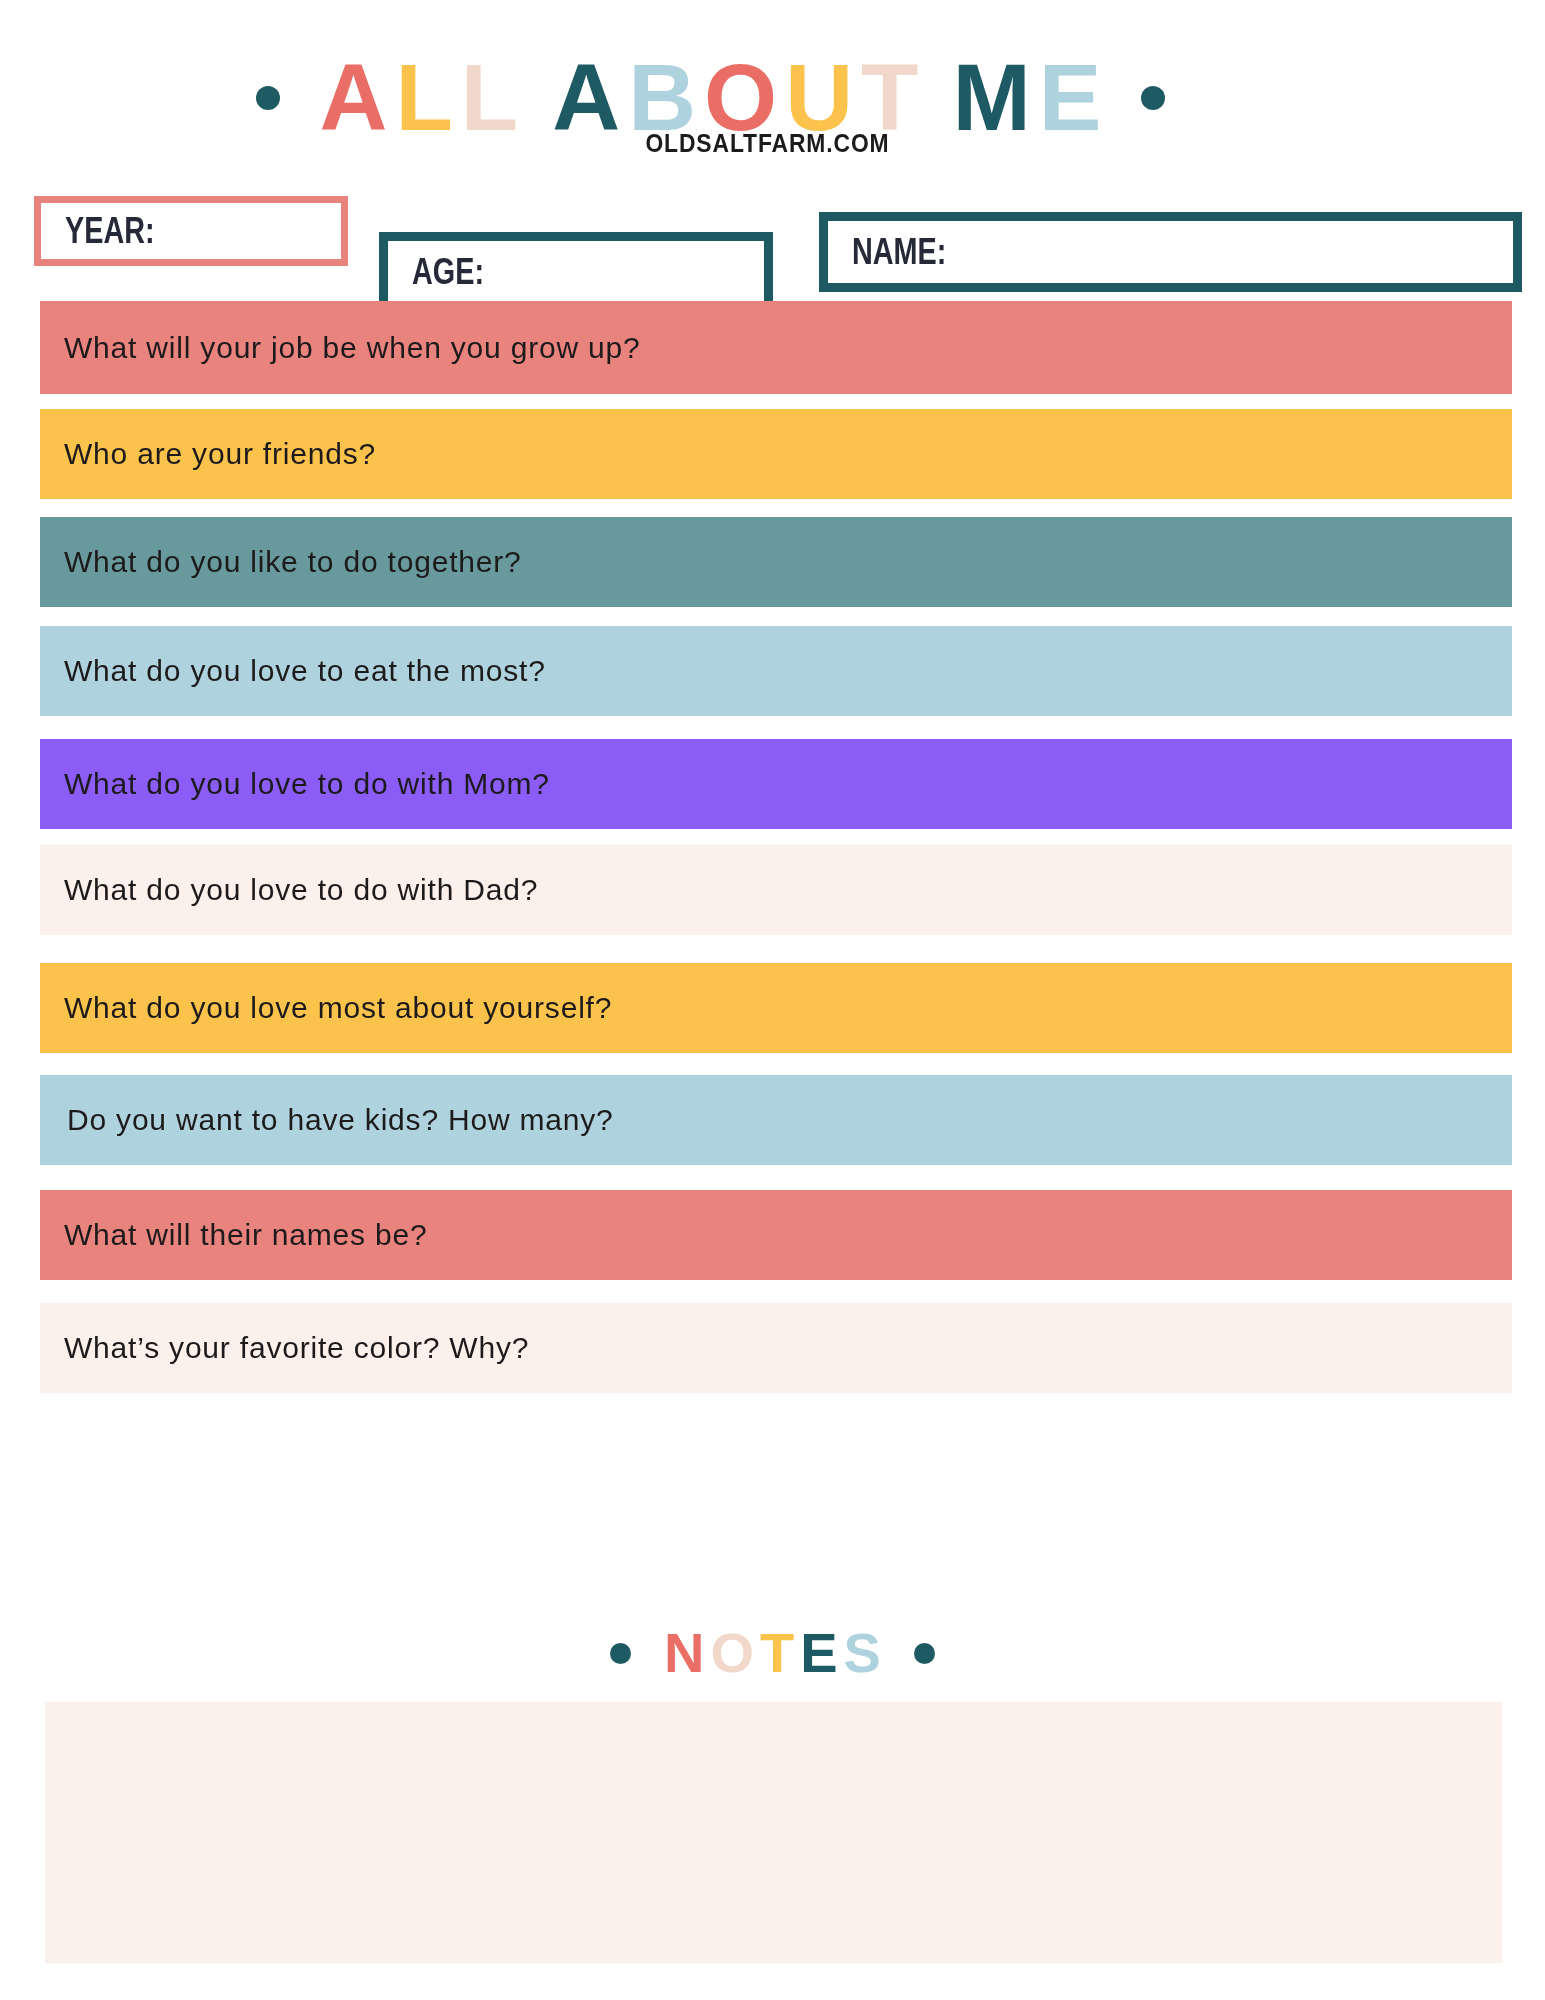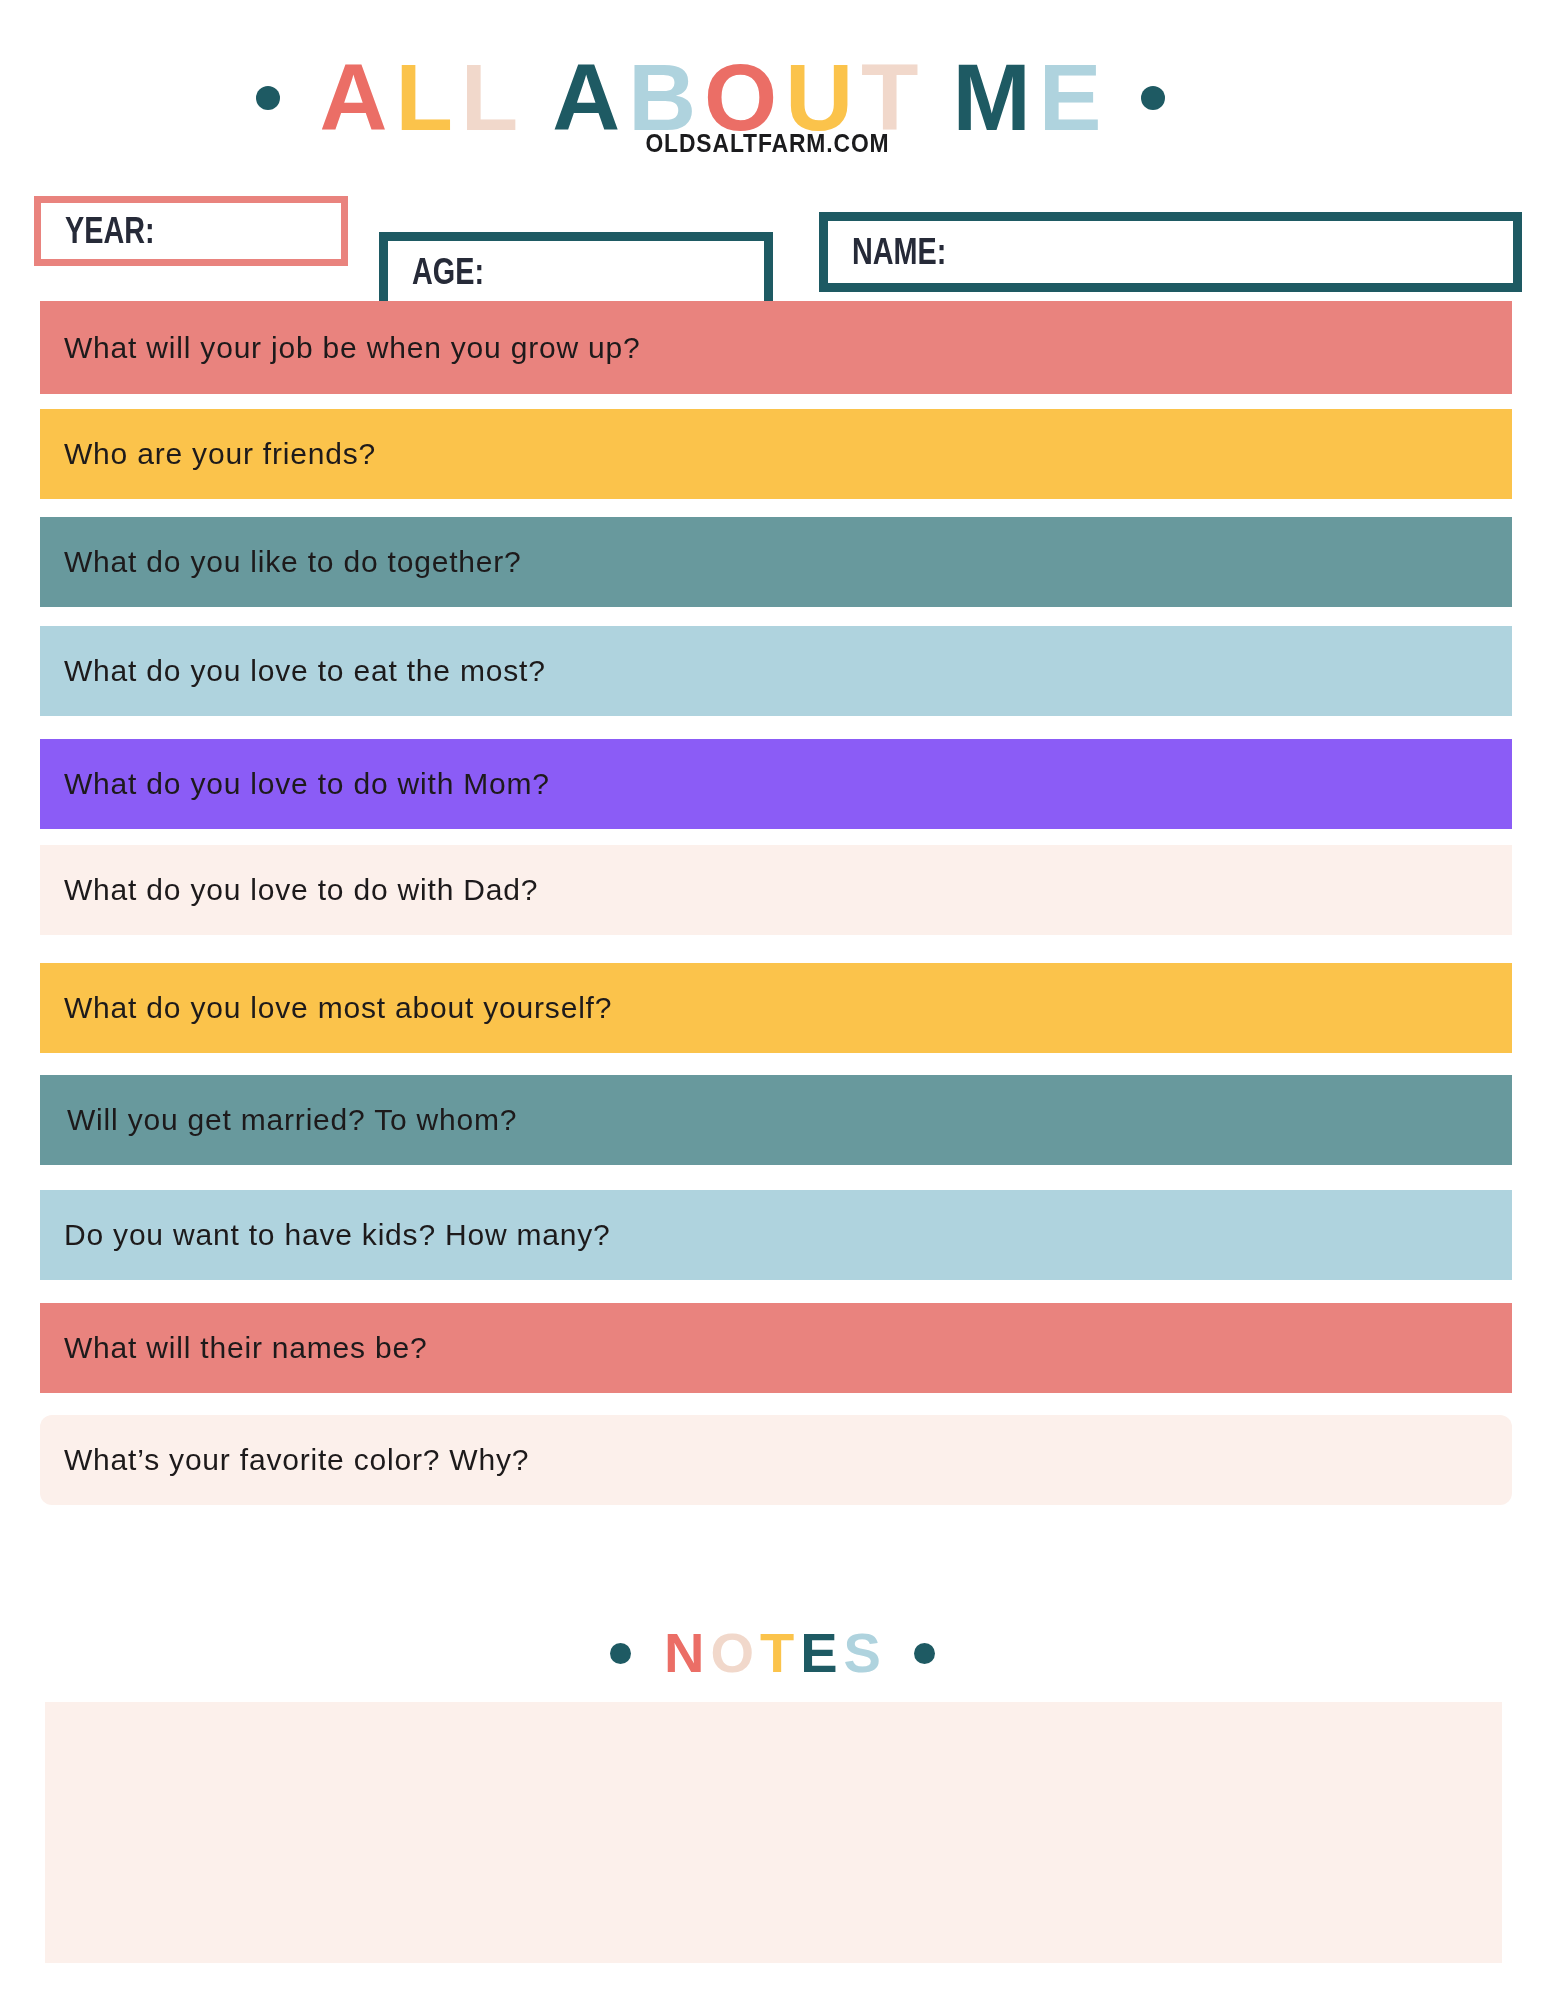--- a/index.html
+++ b/index.html
@@ -143,23 +143,20 @@
       </div>
       <div class="qrow" style="background: #8b5cf6;">
         <span class="qtext">What do you love to do with Mom?</span>
       </div>
       <div class="qrow" style="background: rgb(252, 240, 235);">
         <span class="qtext">What do you love to do with Dad?</span>
       </div>
       <div class="qrow" style="background: rgb(251, 195, 75);">
         <span class="qtext">What do you love most about yourself?</span>
       </div>
-      <div class="qrow" style="background: rgb(104, 153, 157);">
-        <span class="qtext">Will you get married? To whom?</span>
-      </div>
       <div class="qrow" style="background: rgb(175, 211, 222);">
         <span class="qtext">Do you want to have kids? How many?</span>
       </div>
       <div class="qrow" style="background: rgb(233, 131, 126);">
         <span class="qtext">What will their names be?</span>
       </div>
       <div class="qrow" style="background: rgb(252, 240, 235);">
         <span class="qtext">What’s your favorite color? Why?</span>
       </div>
     </div>

